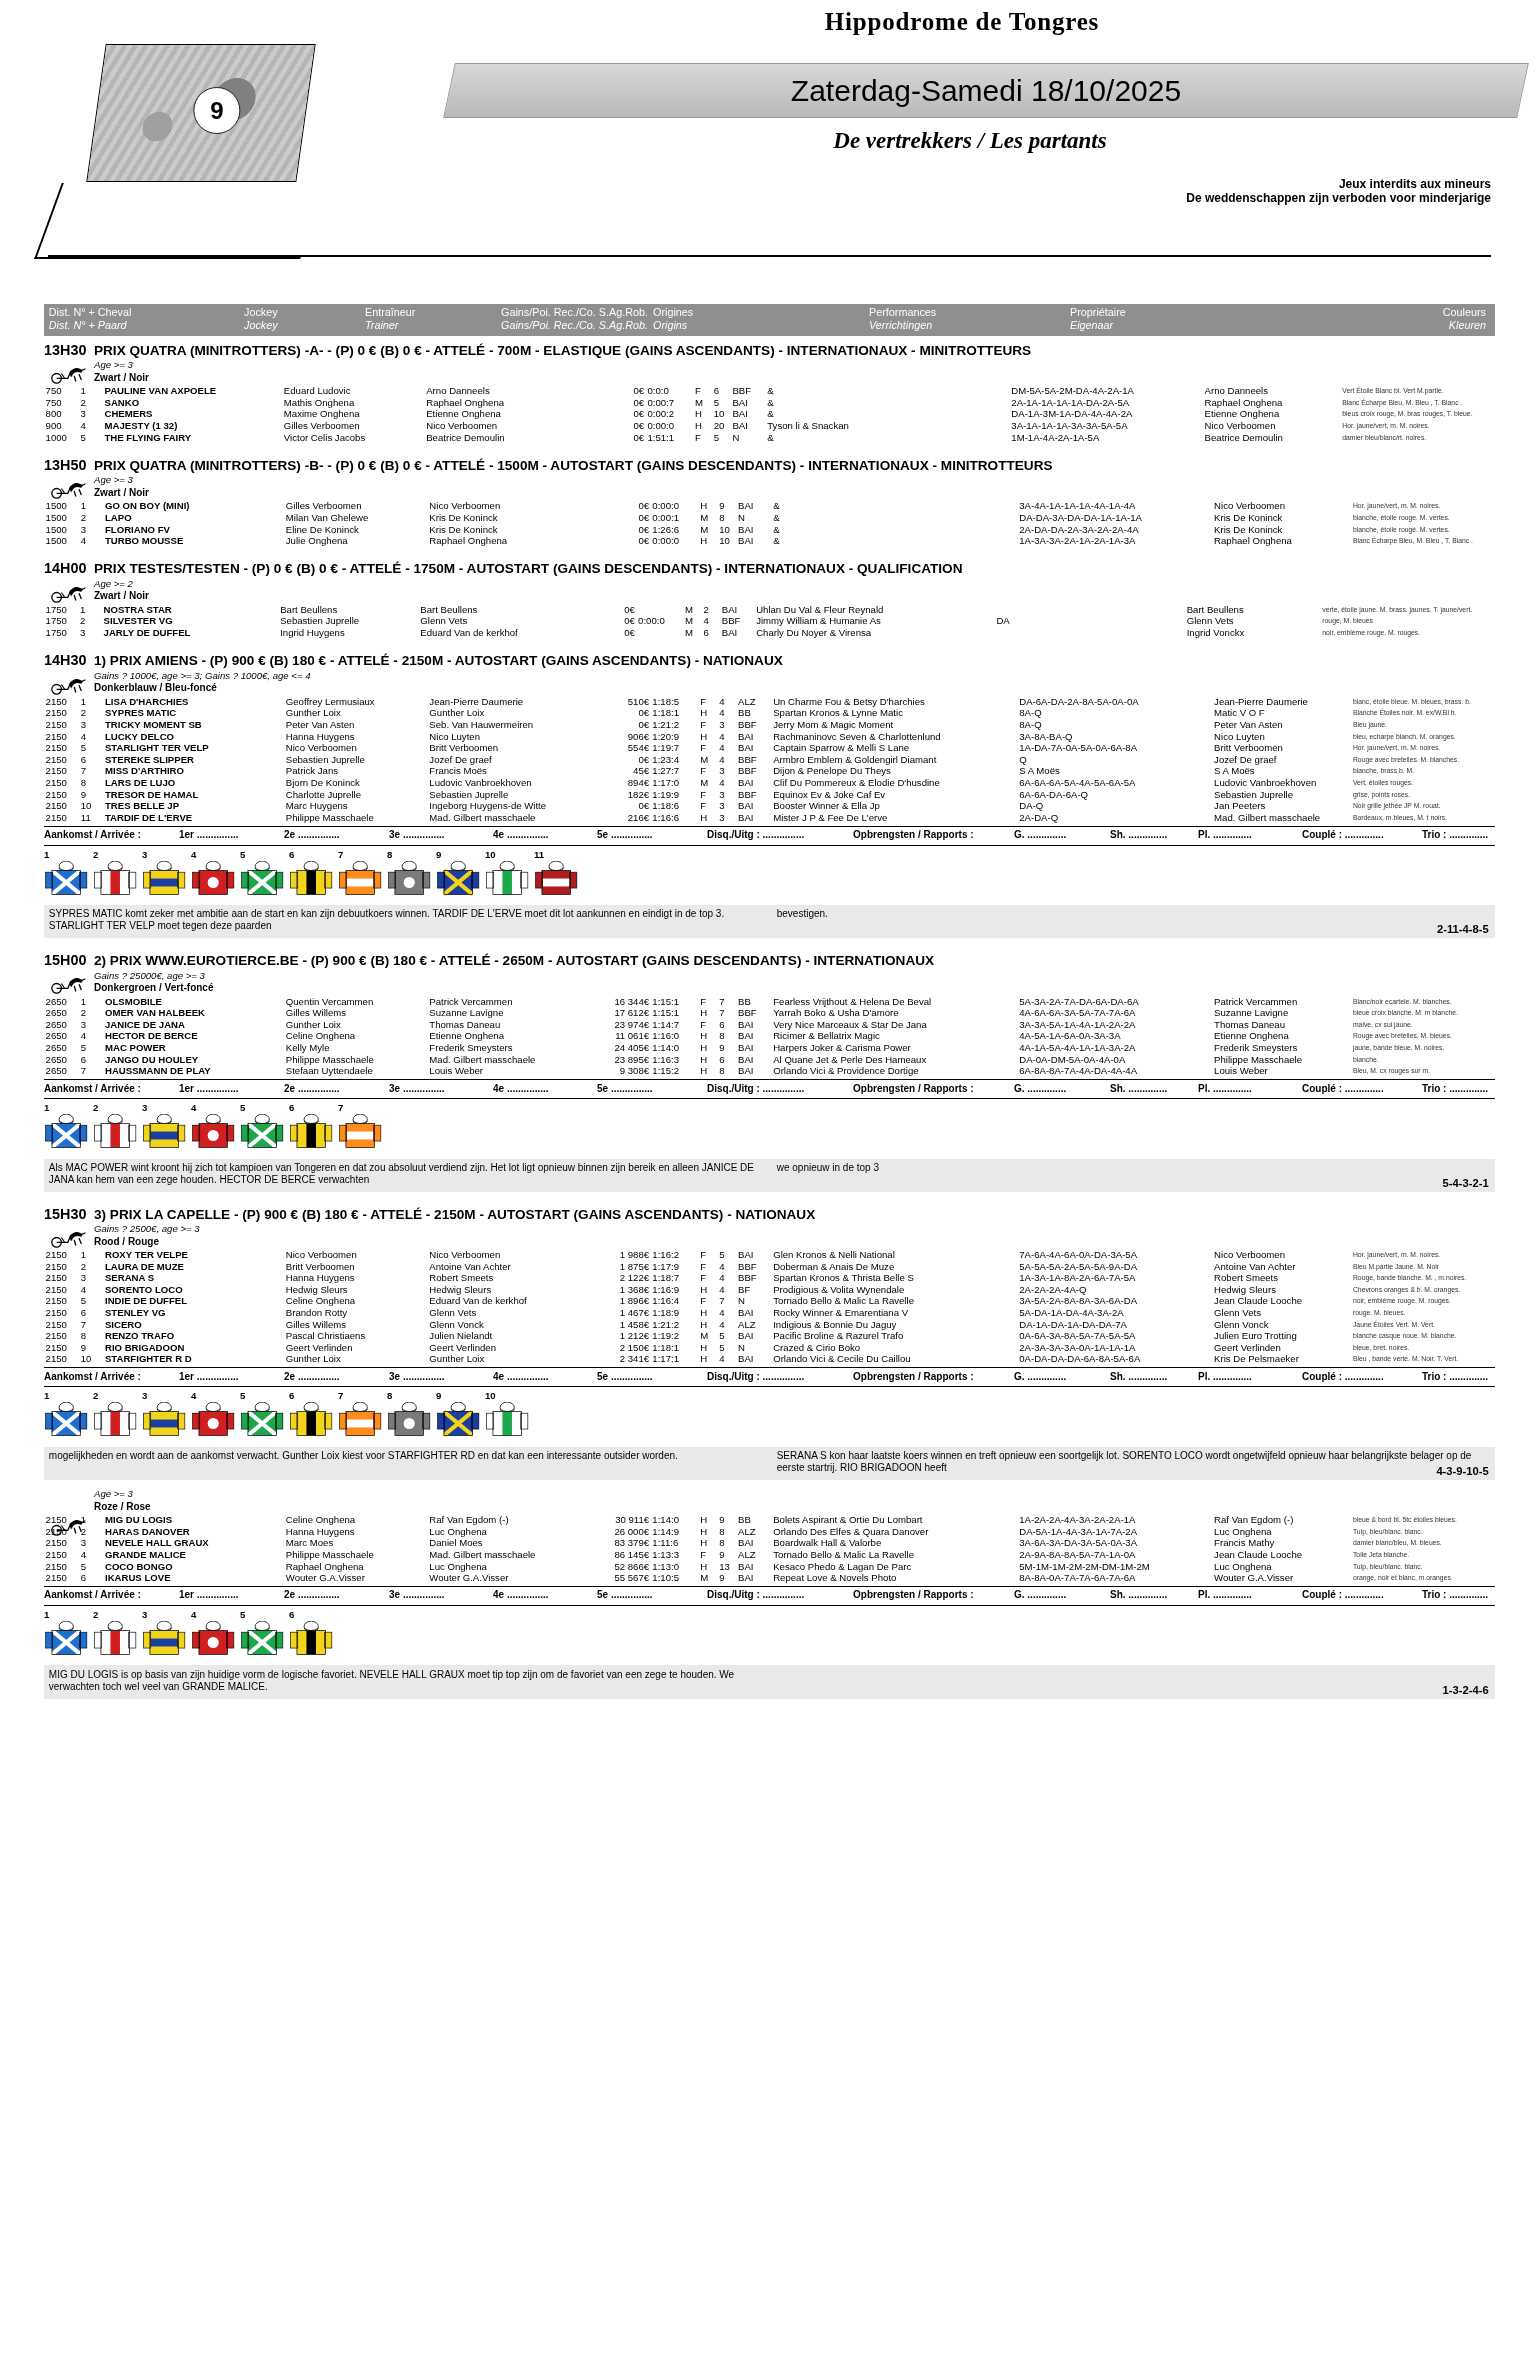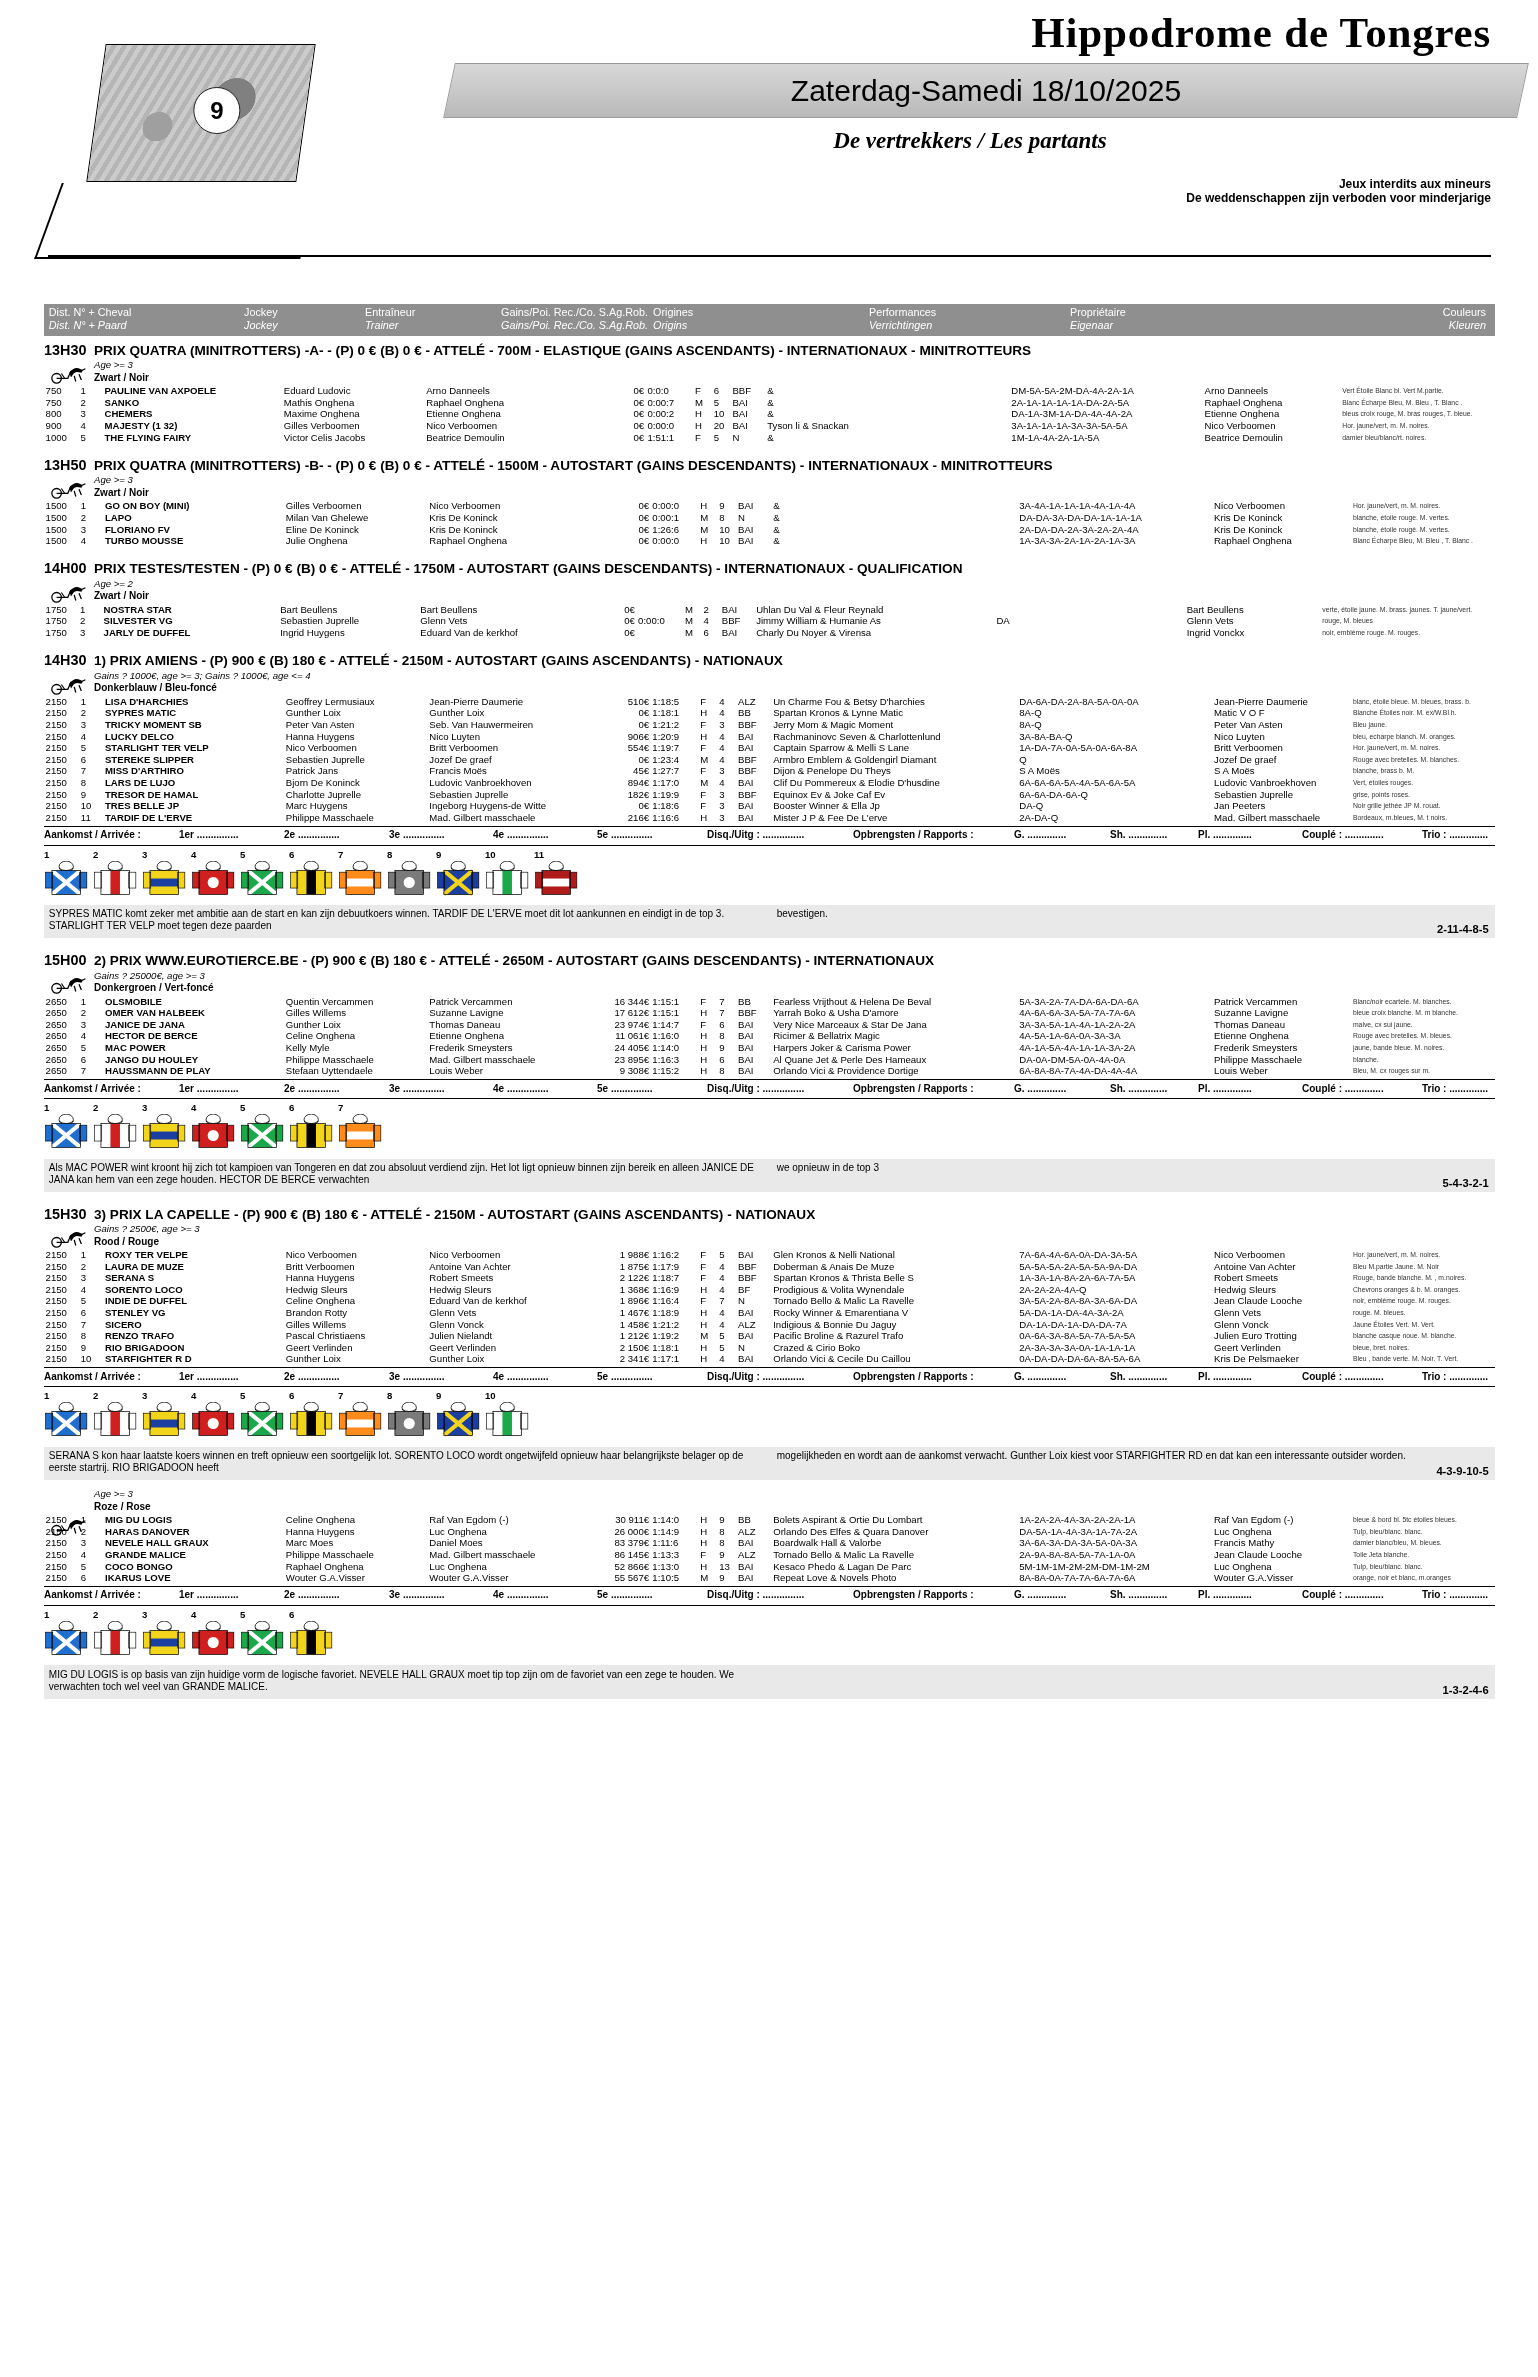--- a/index.html
+++ b/index.html
@@ -12,22 +12,22 @@
     background:#fff;border:1.6px solid #000;transform:skewX(-8deg);overflow:hidden;}
   .hdr-logo .horse{position:absolute;left:0;top:0;width:100%;height:100%;
     background:
       radial-gradient(circle at 30% 60%, #9a9a9a 0 14.4px, transparent 15px),
       radial-gradient(circle at 65% 40%, #7a7a7a 0 21px, transparent 21.6px),
       repeating-linear-gradient(115deg,#c9c9c9 0 4.8px,#b2b2b2 4.8px 9.6px);
     opacity:.95;}
   .hdr-logo .num{position:absolute;left:96px;top:42px;width:45px;height:45px;border-radius:50%;
     background:#fff;border:1.6px solid #222;font:700 24px "Liberation Sans",sans-serif;
     display:flex;align-items:center;justify-content:center;transform:skewX(8deg);}
-  .title-main{position:absolute;left:433px;right:48px;top:8px;text-align:right;
-    font-family:"Liberation Serif",serif;font-weight:700;font-size:43px;letter-spacing:0.8px;}
+  .title-main{position:absolute;left:433px;right:48px;top:8px;text-align:center;
+    font-family:"Liberation Serif",serif;font-weight:700;font-size:25px;letter-spacing:0.8px;}
   .date-bar{position:absolute;left:449px;right:16px;top:63px;height:53px;
     background:linear-gradient(#d8d8d8,#b9b9b9);border:0.8px solid #9a9a9a;
     transform:skewX(-12deg);}
   .date-bar span{display:block;transform:skewX(12deg);text-align:center;
     font:500 30px "Liberation Sans",sans-serif;line-height:53px;}
   .title-sub{position:absolute;left:433px;right:32px;top:128px;text-align:center;
     font-family:"Liberation Serif",serif;font-weight:700;font-style:italic;font-size:23px;}
   .warn{position:absolute;right:48px;top:178px;text-align:right;font:700 12px "Liberation Sans",sans-serif;line-height:13.6px;}
   .hdr-rule{position:absolute;left:48px;right:48px;top:255px;height:2.4px;background:#000;}
   .hdr-swoosh{position:absolute;left:48px;top:183px;width:264px;height:74px;
@@ -1274,22 +1274,22 @@
     <rect x="10" y="12" width="36" height="30" fill="#ffffff"></rect>
       <rect x="22" y="12" width="12" height="30" fill="#1aa84a"></rect>
     <rect x="2" y="14" width="9" height="20" fill="#ffffff" stroke="#000" stroke-width="0.8"></rect>
     <rect x="45" y="14" width="9" height="20" fill="#ffffff" stroke="#000" stroke-width="0.8"></rect>
     <rect x="10" y="12" width="36" height="30" fill="none" stroke="#000" stroke-width="0.9"></rect>
   </svg>
           </div>
         </div>
         <div class="cmt">
           <div class="cols">
+            <div>mogelijkheden en wordt aan de aankomst verwacht. Gunther Loix kiest voor STARFIGHTER RD en dat kan een interessante outsider worden.</div>
             <div>SERANA S kon haar laatste koers winnen en treft opnieuw een soortgelijk lot. SORENTO LOCO wordt ongetwijfeld opnieuw haar belangrijkste belager op de eerste startrij. RIO BRIGADOON heeft</div>
-            <div>mogelijkheden en wordt aan de aankomst verwacht. Gunther Loix kiest voor STARFIGHTER RD en dat kan een interessante outsider worden.</div>
           </div>
           <div class="sel">4-3-9-10-5</div>
         </div>
         <div class="spacer"></div>
       </div>
       <div class="race">
         <div class="sulky" style="top:27px">
           <svg width="40" height="21" viewBox="0 0 50 26">
     <circle cx="12" cy="19" r="6" fill="none" stroke="#000" stroke-width="1.6"></circle>
     <path d="M12 19 L26 19 L30 10" stroke="#000" stroke-width="1.6" fill="none"></path>

